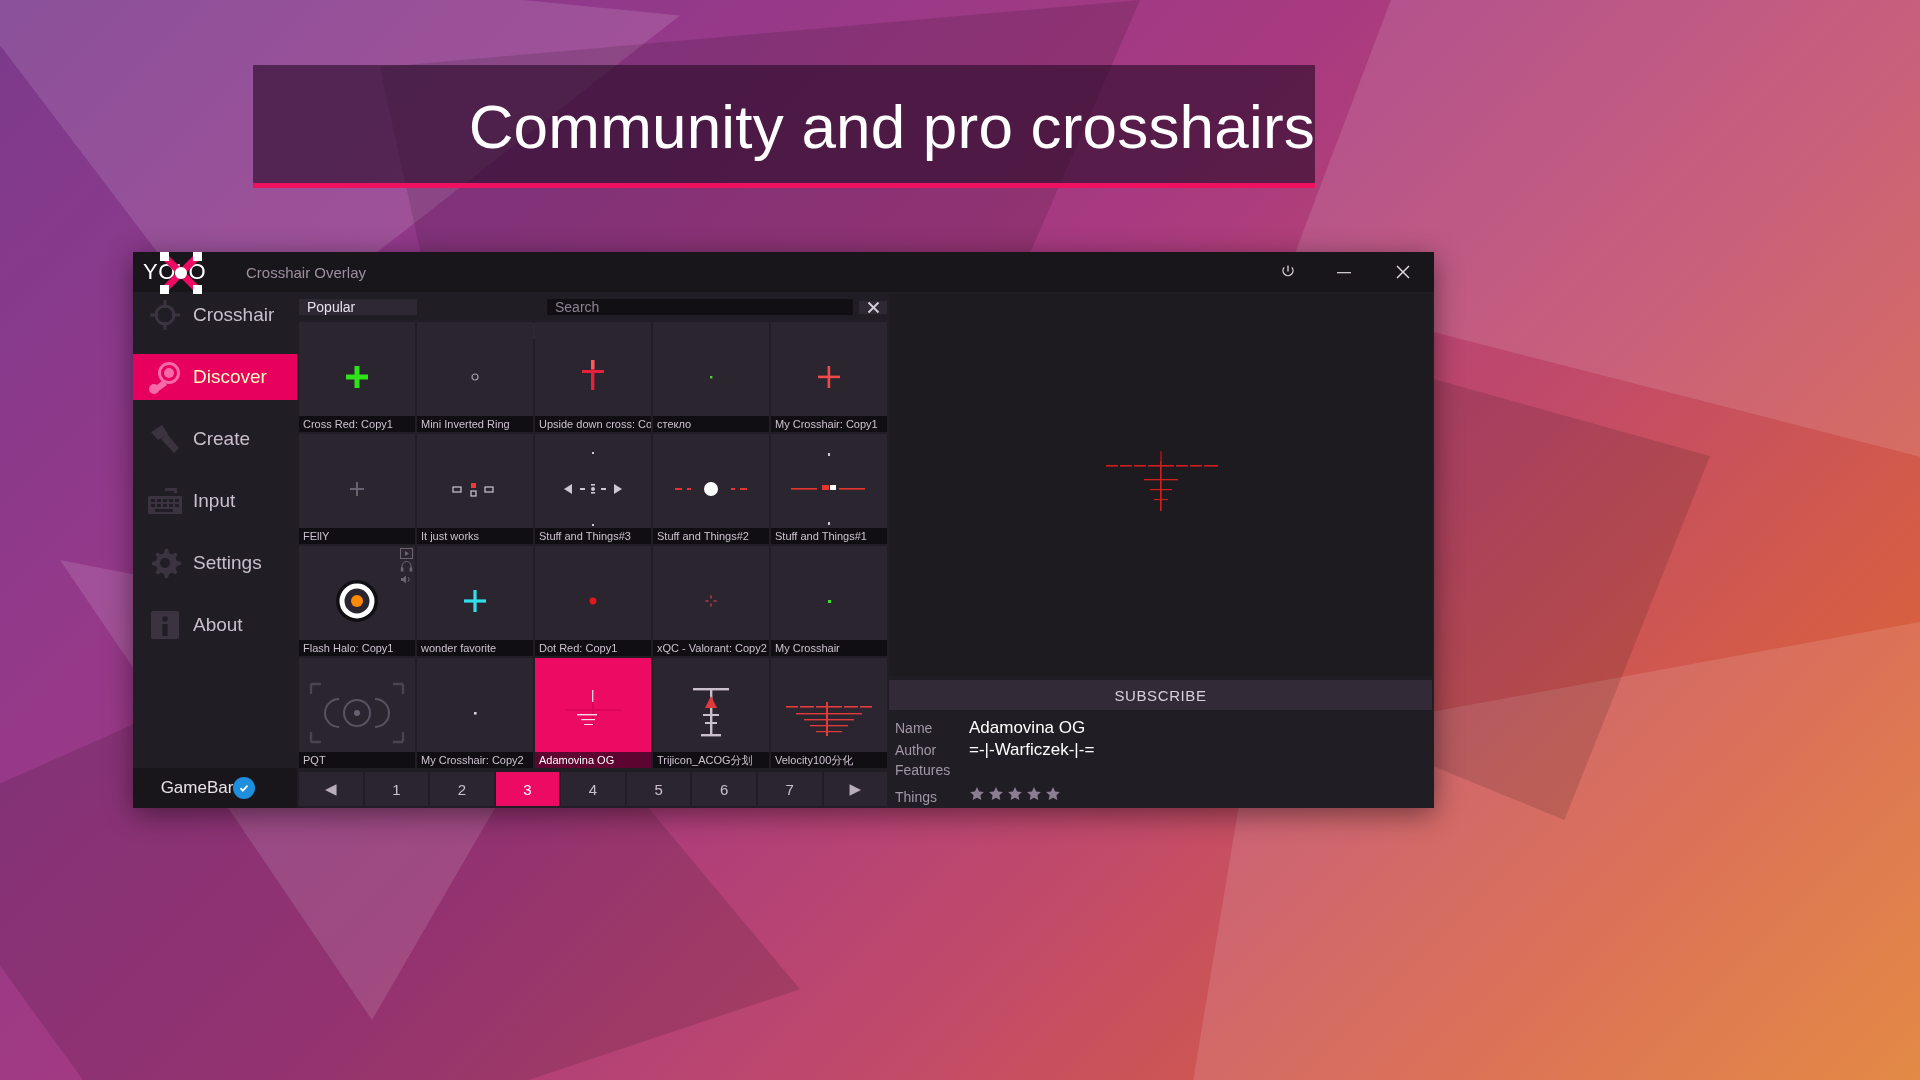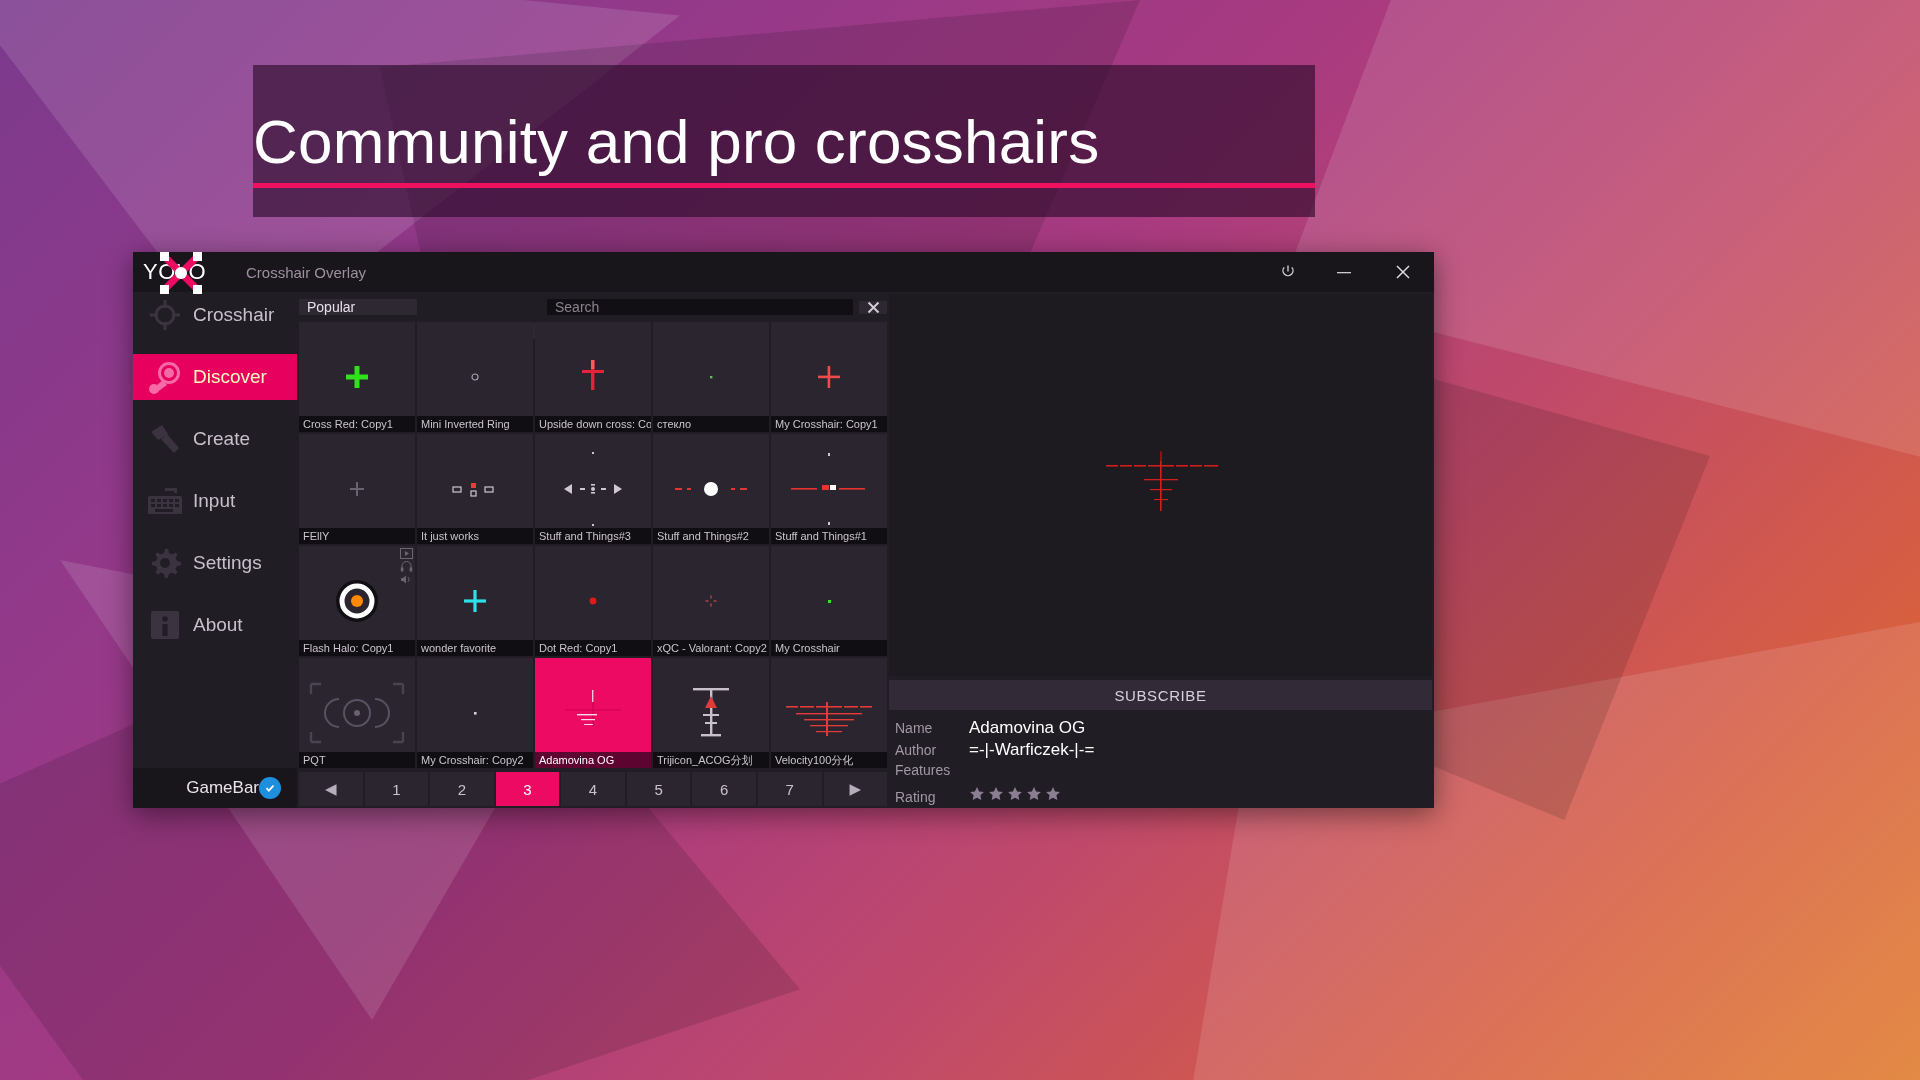--- a/index.html
+++ b/index.html
@@ -27,23 +27,23 @@
         clip-path: polygon(0 40%, 62% 0, 100% 66%, 30% 100%); }
   .p5 { bottom:-80px; right:-120px; width:860px; height:560px; background:#ffffff;
         clip-path: polygon(8% 26%, 100% 0, 100% 100%, 0 100%); }
   .p6 { top:300px; left:1150px; width:560px; height:520px; background:#000000;
         clip-path: polygon(0 0, 100% 30%, 74% 100%, 6% 70%); }
   .p7 { top:560px; left:60px; width:520px; height:460px; background:#ffffff;
         clip-path: polygon(0 0, 100% 22%, 60% 100%); }
 
   
   #banner {
-    position: absolute; left: 253px; top: 65px; width: 1062px; height: 152px;
+    position: absolute; left: 253px; top: 65px; width: 1062px; height: 123px;
     background: rgba(40, 10, 40, .62);
-    display: flex; align-items: center; justify-content: flex-start;
+    display: flex; align-items: center; justify-content: flex-end;
   }
   #banner-underline {
     position: absolute; left: 253px; top: 183px; width: 1062px; height: 5px;
     background: #ef1060;
   }
   #banner-title {
     color: #ffffff; font-size: 62px; font-weight: 400; letter-spacing: .2px;
     white-space: nowrap;
   }
 
@@ -95,21 +95,21 @@
   }
   .nav-item .nav-ico {
     width: 56px; height: 46px; display: flex; align-items: center; justify-content: center;
     flex: 0 0 56px;
   }
   .nav-item .nav-label { white-space: nowrap; }
   .nav-item.active { background: #e8005e; color: #fef9c3; }
   #nav-spacer { flex: 1; }
   #gamebar {
     height: 40px; background: #19161b; display: flex; align-items: center;
-    padding: 0 0 0 2px; justify-content: flex-end;
+    padding: 0 0 0 2px; justify-content: center;
   }
   #gamebar-label { color: #e9e2ea; font-size: 17px; }
   #gamebar-toggle {
     width: 22px; height: 22px; border-radius: 50%; background: #1e8fdc;
     display:flex; align-items:center; justify-content:center; margin-right: 16px;
   }
 
   
   #center {
     width: 592px; flex: 0 0 592px; background: #211d24;
@@ -686,21 +686,21 @@
         </div>
         <div class="inf-row">
           <span class="inf-key">Author</span>
           <span class="inf-val">=-|-Warficzek-|-=</span>
         </div>
         <div class="inf-row">
           <span class="inf-key">Features</span>
           <span class="inf-val"></span>
         </div>
         <div class="inf-row">
-          <span class="inf-key">Rating</span>
+          <span class="inf-key">Things</span>
           <span class="stars">
             <svg width="16" height="16" viewBox="0 0 16 16">
                 <path d="M8 1 l2.1 4.4 4.8.6 -3.5 3.3 .9 4.7 -4.3-2.3 -4.3 2.3 .9-4.7 -3.5-3.3 4.8-.6 z" fill="#8b7d92"></path>
               </svg>
             <svg width="16" height="16" viewBox="0 0 16 16">
                 <path d="M8 1 l2.1 4.4 4.8.6 -3.5 3.3 .9 4.7 -4.3-2.3 -4.3 2.3 .9-4.7 -3.5-3.3 4.8-.6 z" fill="#8b7d92"></path>
               </svg>
             <svg width="16" height="16" viewBox="0 0 16 16">
                 <path d="M8 1 l2.1 4.4 4.8.6 -3.5 3.3 .9 4.7 -4.3-2.3 -4.3 2.3 .9-4.7 -3.5-3.3 4.8-.6 z" fill="#8b7d92"></path>
               </svg>

